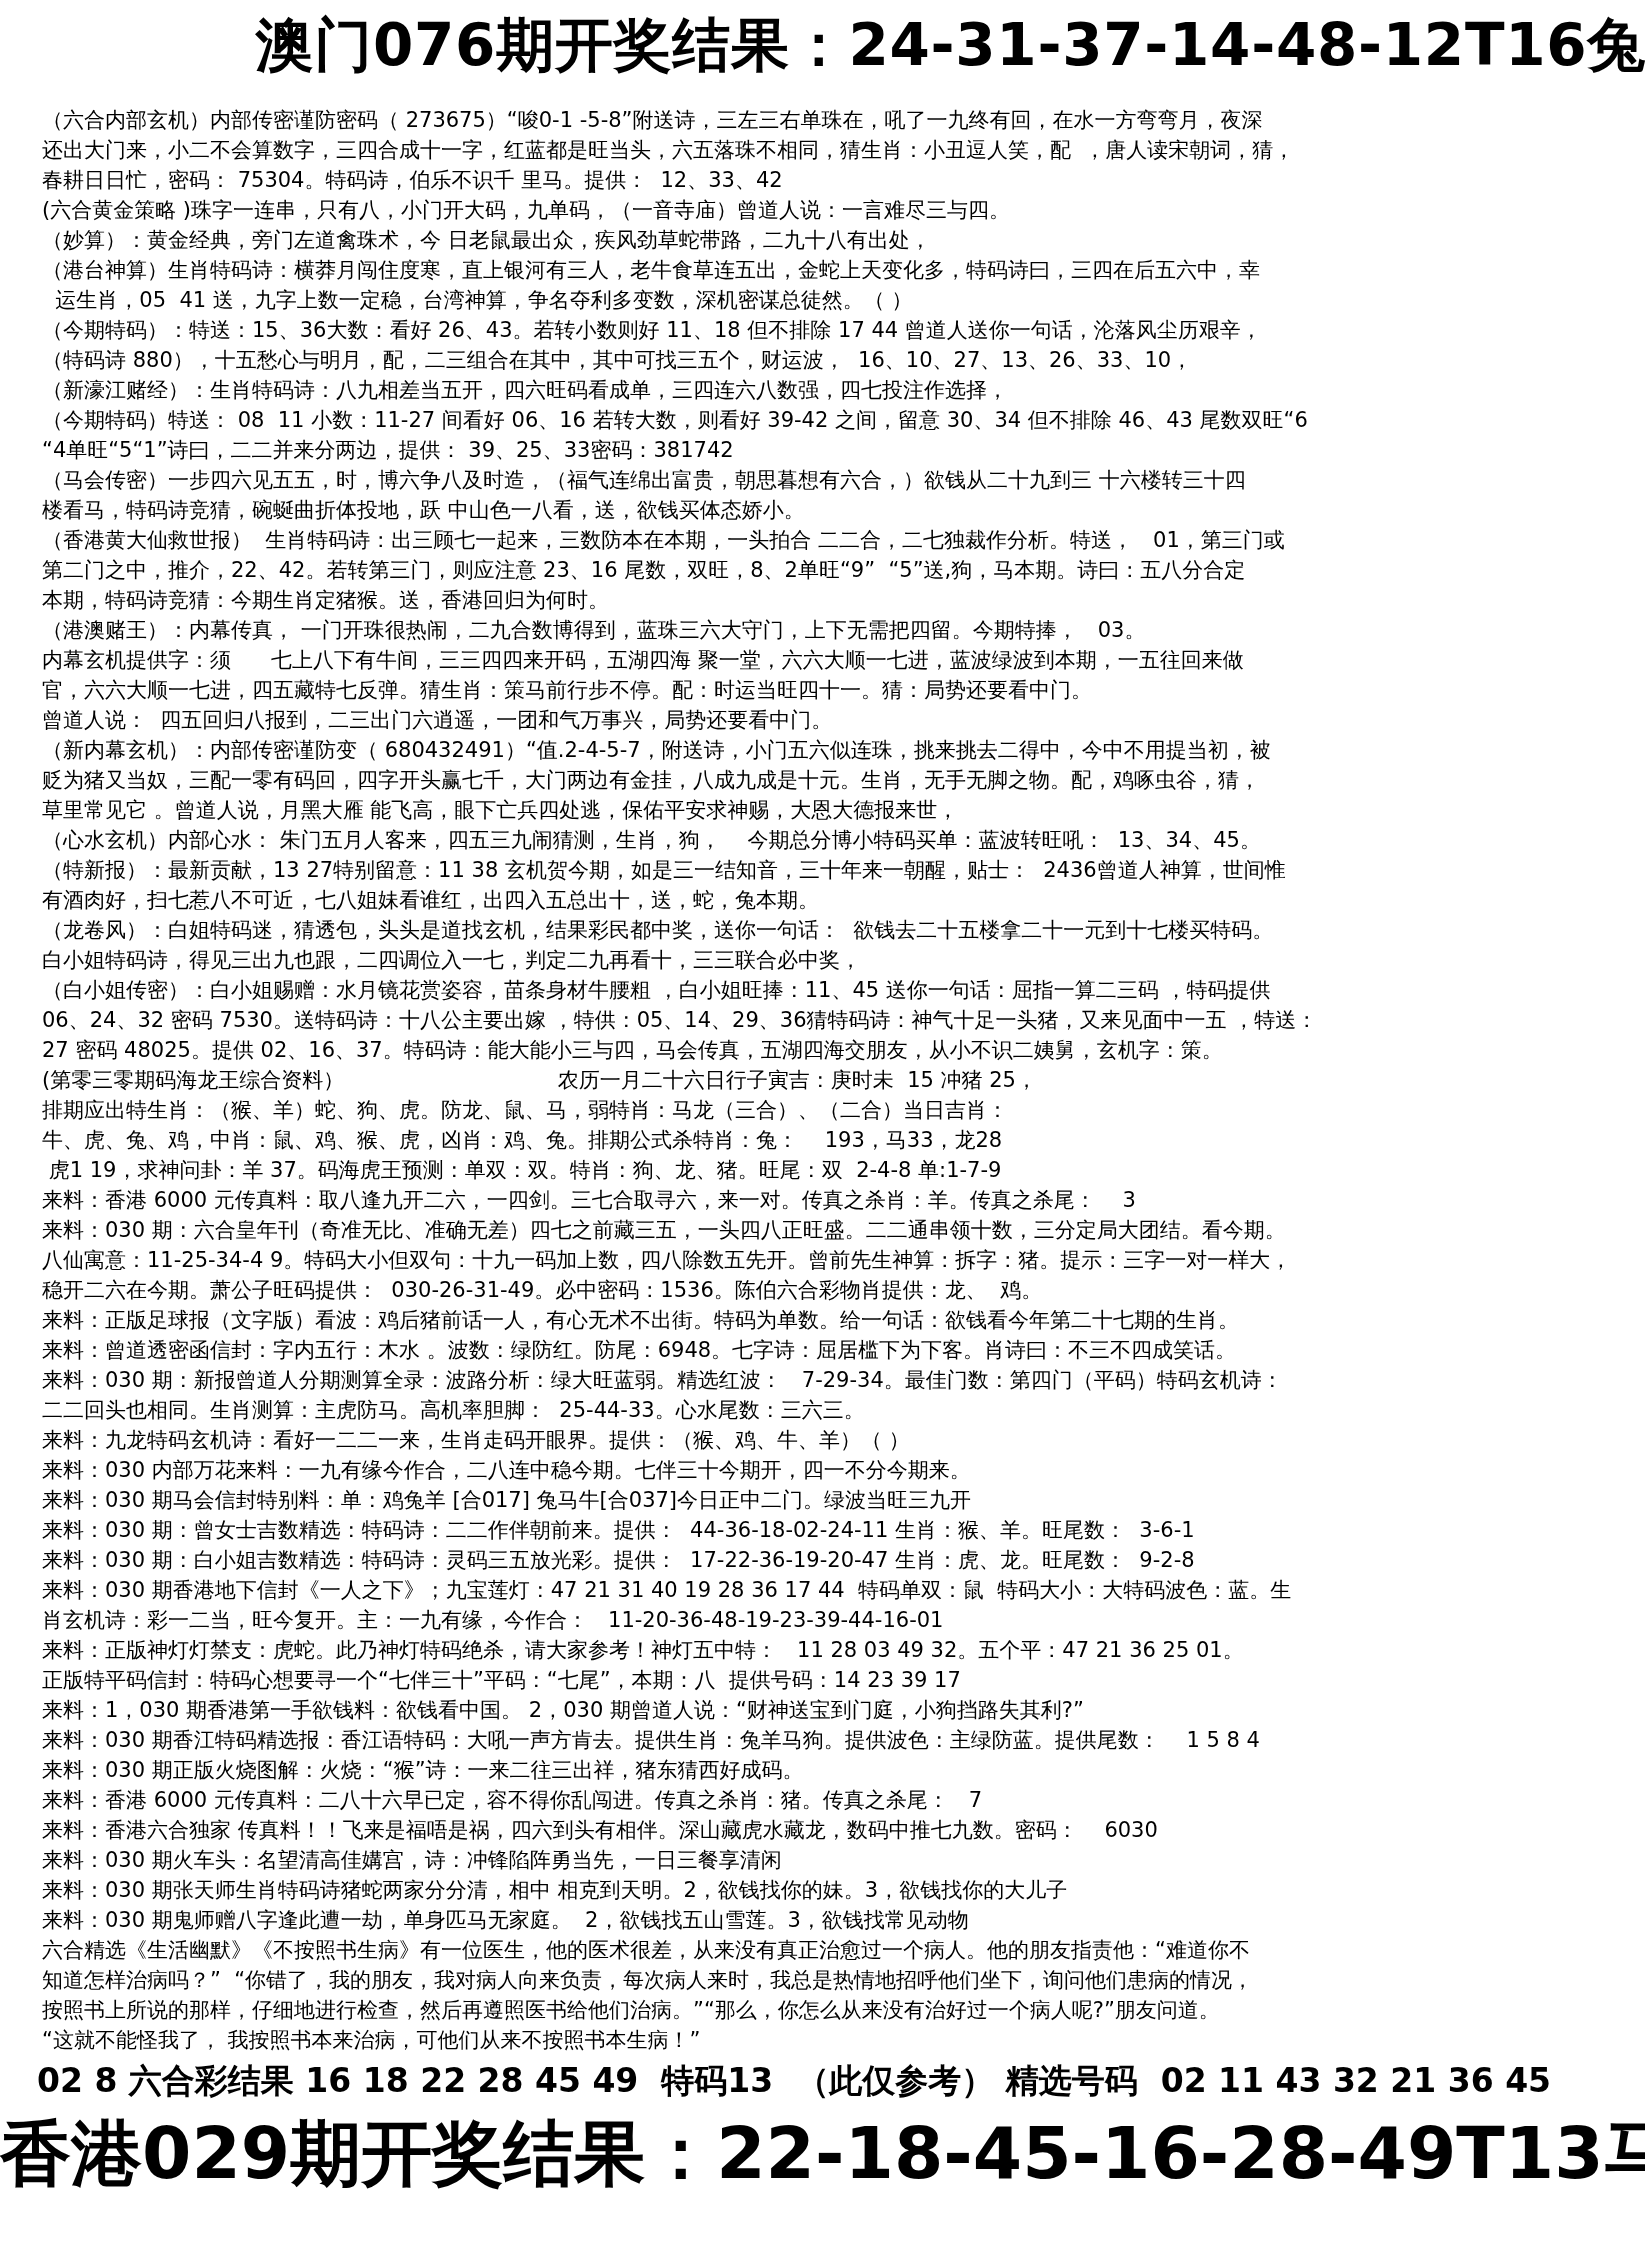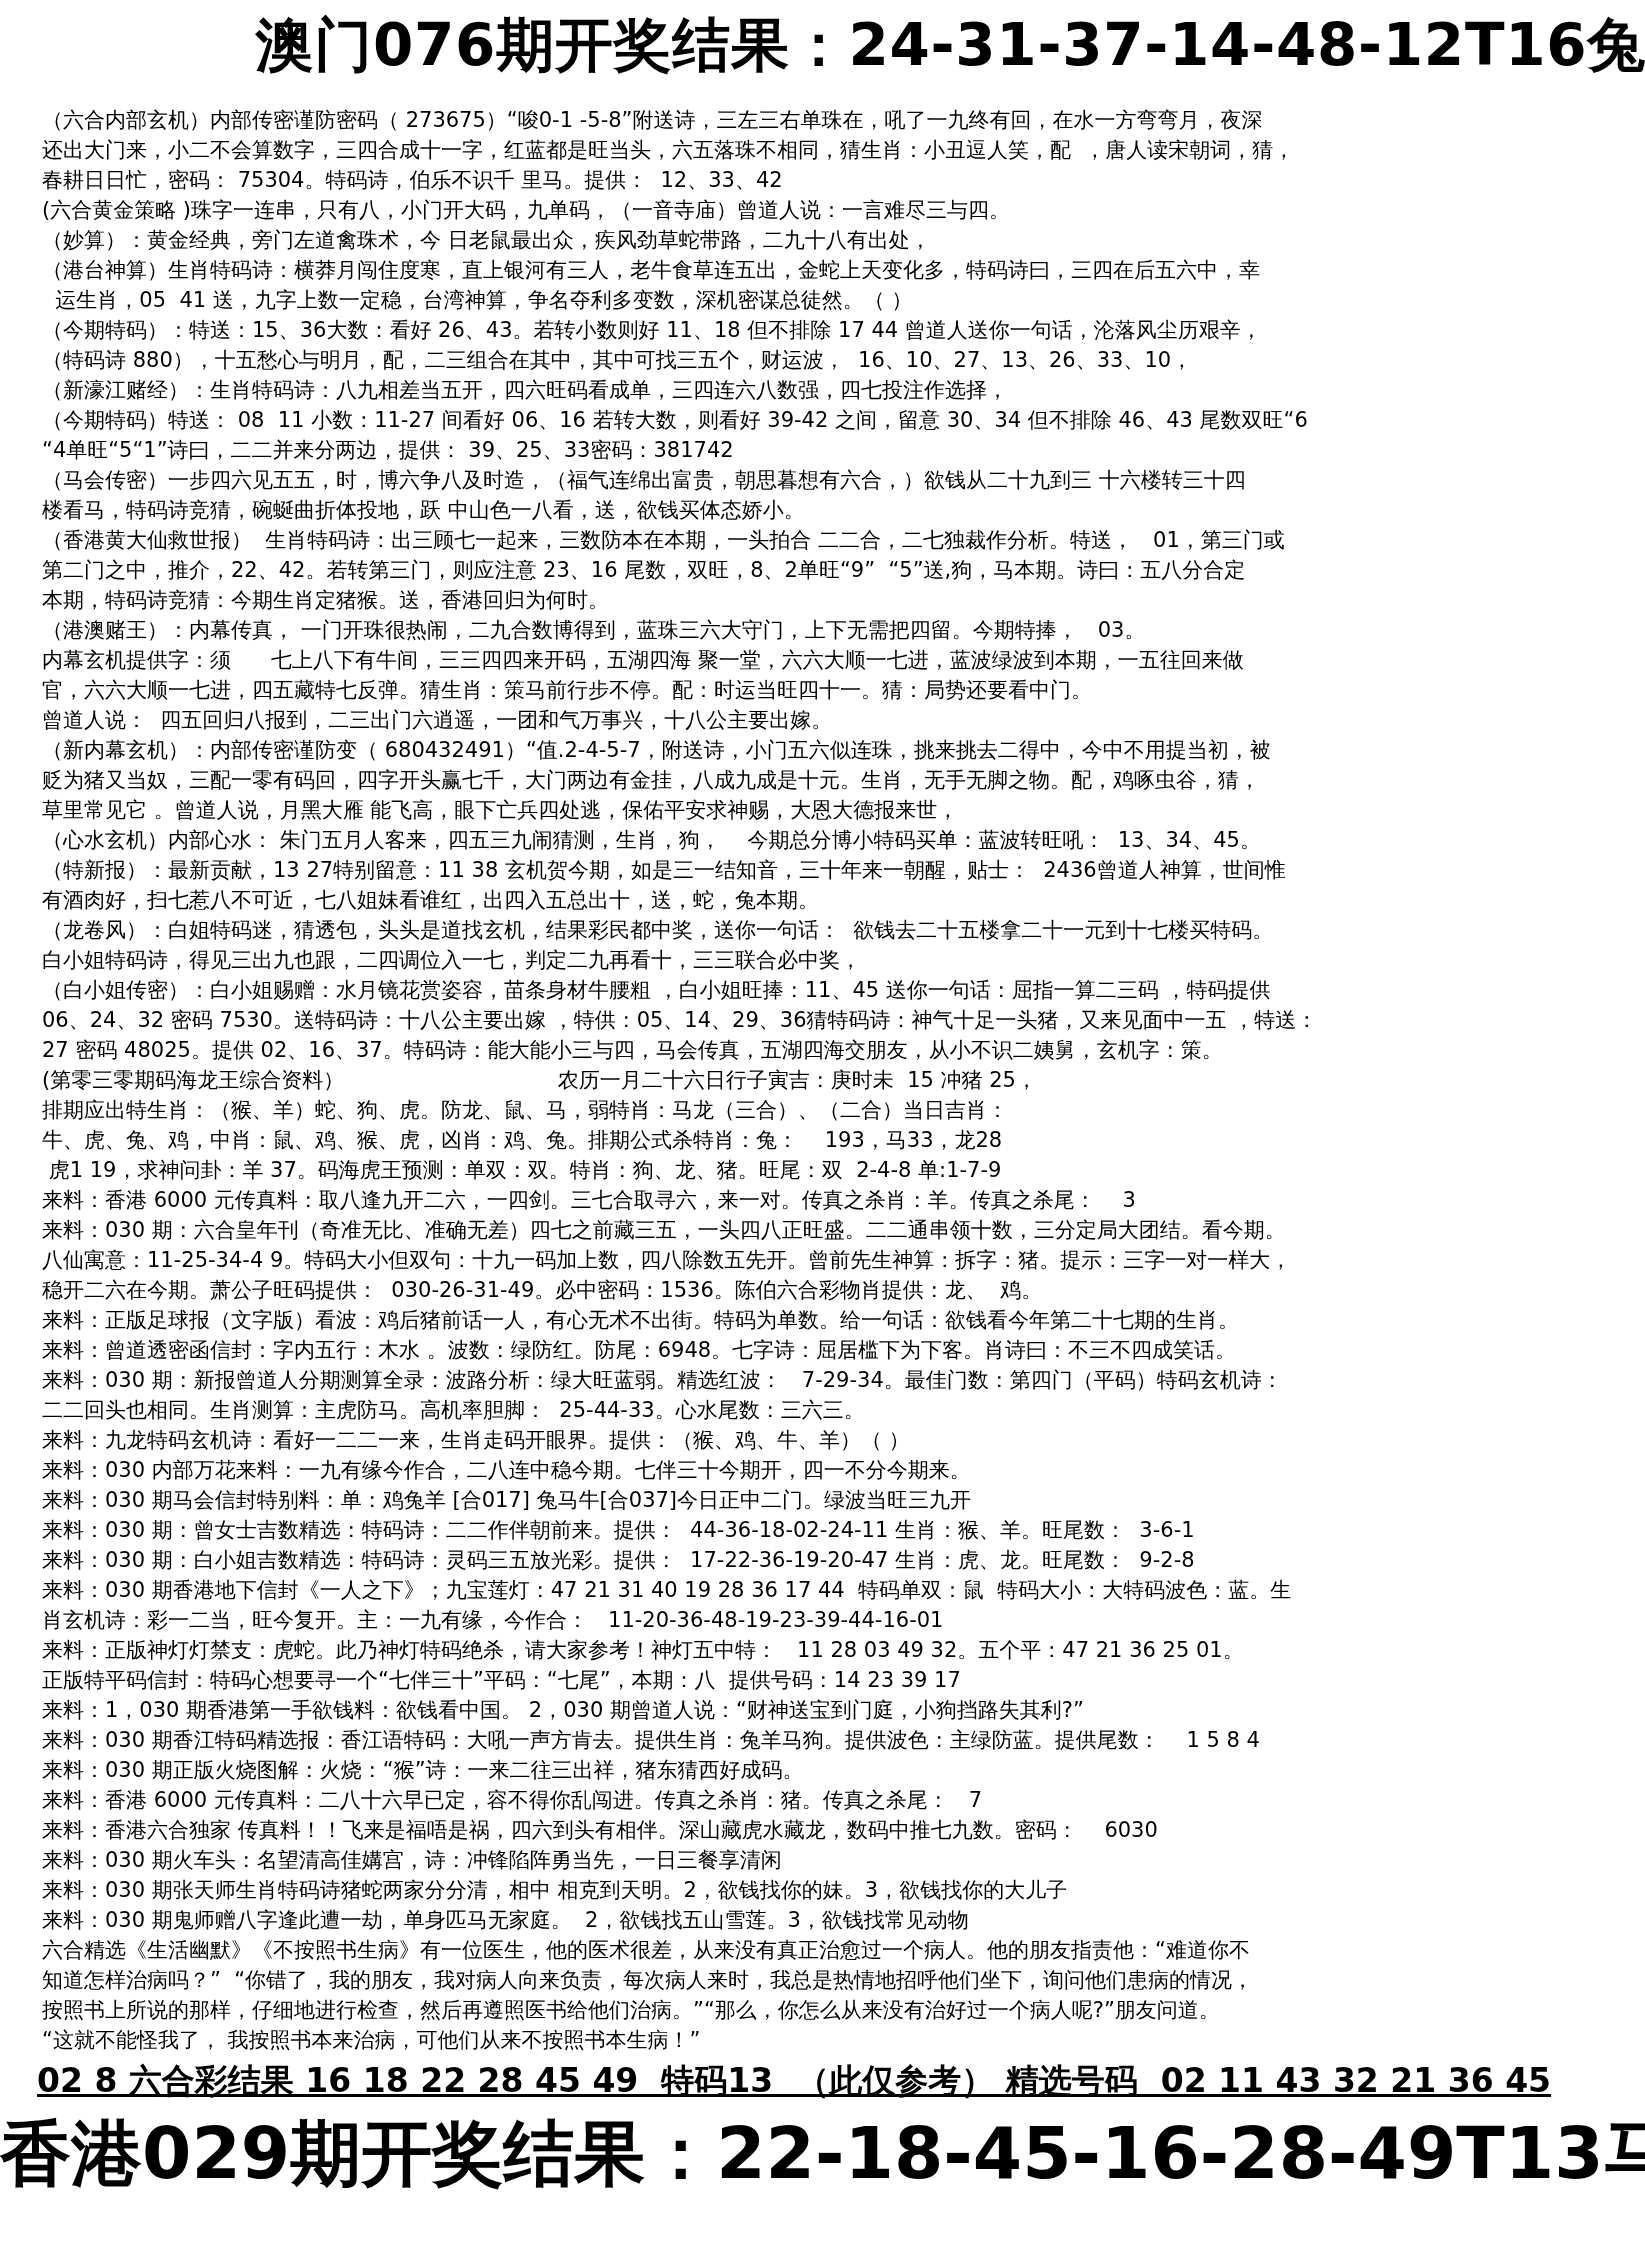--- a/index.html
+++ b/index.html
@@ -34,21 +34,20 @@
     white-space: pre;
     overflow: hidden;
   }
   .summary-line {
     padding-left: 37px;
     margin-top: 4.1px;
     font-size: 33px;
     font-weight: bold;
     white-space: pre;
     overflow: hidden;
-    text-decoration: underline;
   }
   .bottom-title {
     margin: 2.7px 0 0 0;
     font-size: 71px;
     font-weight: bold;
     text-align: center;
     white-space: pre;
   }
 </style>
 </head>
@@ -71,21 +70,21 @@
       <div class="line">（今期特码）特送： 08  11 小数：11-27 间看好 06、16 若转大数，则看好 39-42 之间，留意 30、34 但不排除 46、43 尾数双旺“6</div>
       <div class="line">“4单旺“5“1”诗曰，二二并来分两边，提供： 39、25、33密码：381742</div>
       <div class="line">（马会传密）一步四六见五五，时，博六争八及时造，（福气连绵出富贵，朝思暮想有六合，）欲钱从二十九到三 十六楼转三十四</div>
       <div class="line">楼看马，特码诗竞猜，碗蜒曲折体投地，跃 中山色一八看，送，欲钱买体态娇小。</div>
       <div class="line">（香港黄大仙救世报）  生肖特码诗：出三顾七一起来，三数防本在本期，一头拍合 二二合，二七独裁作分析。特送，   01，第三门或</div>
       <div class="line">第二门之中，推介，22、42。若转第三门，则应注意 23、16 尾数，双旺，8、2单旺“9”  “5”送,狗，马本期。诗曰：五八分合定</div>
       <div class="line">本期，特码诗竞猜：今期生肖定猪猴。送，香港回归为何时。</div>
       <div class="line">（港澳赌王）：内幕传真， 一门开珠很热闹，二九合数博得到，蓝珠三六大守门，上下无需把四留。今期特捧，   03。</div>
       <div class="line">内幕玄机提供字：须      七上八下有牛间，三三四四来开码，五湖四海 聚一堂，六六大顺一七进，蓝波绿波到本期，一五往回来做</div>
       <div class="line">官，六六大顺一七进，四五藏特七反弹。猜生肖：策马前行步不停。配：时运当旺四十一。猜：局势还要看中门。</div>
-      <div class="line">曾道人说：  四五回归八报到，二三出门六逍遥，一团和气万事兴，十八公主要出嫁。</div>
+      <div class="line">曾道人说：  四五回归八报到，二三出门六逍遥，一团和气万事兴，局势还要看中门。</div>
       <div class="line">（新内幕玄机）：内部传密谨防变（ 680432491）“值.2-4-5-7，附送诗，小门五六似连珠，挑来挑去二得中，今中不用提当初，被</div>
       <div class="line">贬为猪又当奴，三配一零有码回，四字开头赢七千，大门两边有金挂，八成九成是十元。生肖，无手无脚之物。配，鸡啄虫谷，猜，</div>
       <div class="line">草里常见它 。曾道人说，月黑大雁 能飞高，眼下亡兵四处逃，保佑平安求神赐，大恩大德报来世，</div>
       <div class="line">（心水玄机）内部心水： 朱门五月人客来，四五三九闹猜测，生肖，狗，    今期总分博小特码买单：蓝波转旺吼：  13、34、45。</div>
       <div class="line">（特新报）：最新贡献，13 27特别留意：11 38 玄机贺今期，如是三一结知音，三十年来一朝醒，贴士：  2436曾道人神算，世间惟</div>
       <div class="line">有酒肉好，扫七惹八不可近，七八姐妹看谁红，出四入五总出十，送，蛇，兔本期。</div>
       <div class="line">（龙卷风）：白姐特码迷，猜透包，头头是道找玄机，结果彩民都中奖，送你一句话：  欲钱去二十五楼拿二十一元到十七楼买特码。</div>
       <div class="line">白小姐特码诗，得见三出九也跟，二四调位入一七，判定二九再看十，三三联合必中奖，</div>
       <div class="line">（白小姐传密）：白小姐赐赠：水月镜花赏姿容，苗条身材牛腰粗 ，白小姐旺捧：11、45 送你一句话：屈指一算二三码 ，特码提供</div>
       <div class="line">06、24、32 密码 7530。送特码诗：十八公主要出嫁 ，特供：05、14、29、36猜特码诗：神气十足一头猪，又来见面中一五 ，特送：</div>

